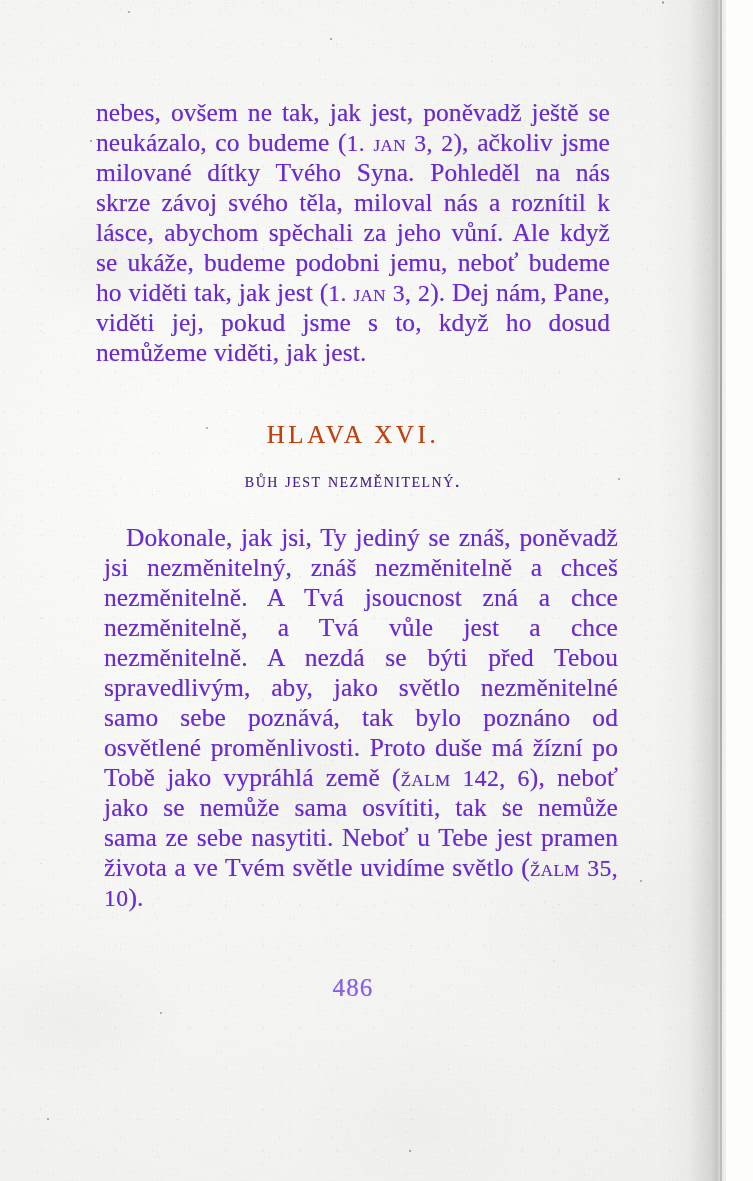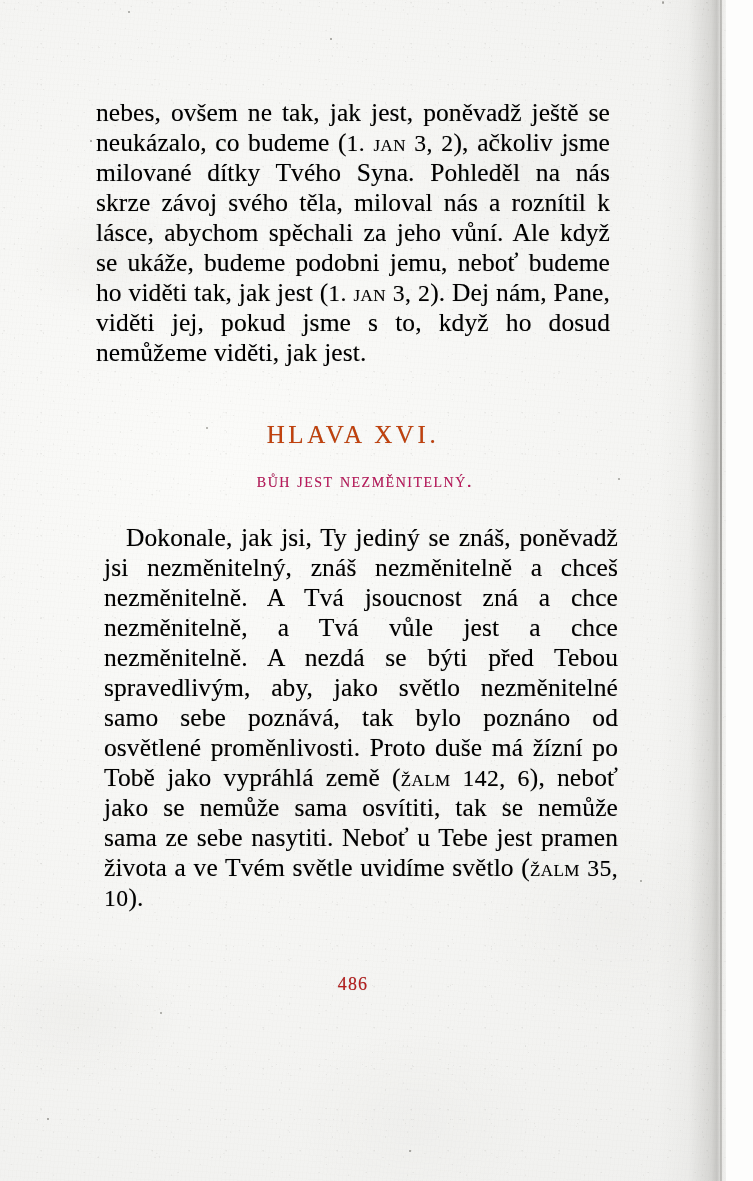--- a/index.html
+++ b/index.html
@@ -120,21 +120,21 @@
   }
 
   .para {
     margin: 0;
     font-size: 25.5px;
     line-height: 30px;
     text-align: justify;
     text-align-last: left;
     letter-spacing: .1px;
     word-spacing: .3px;
-    color: #000000;
+    color: #6d28d9;
     
     text-shadow: 0 0 .7px rgba(30,28,24,.42);
   }
 
   #para-one  { position: absolute; top: 98px;  left: 0; width: 514px; }
   #para-two  { position: absolute; top: 523px; left: 8px; width: 514px; }
 
   .para .indent-lead { display: inline-block; width: 22px; }
 
   
@@ -154,42 +154,42 @@
     width: 514px;
     text-align: center;
     font-size: 25px;
     letter-spacing: 3.6px;
     color: #c2410c;
     text-shadow: 0 0 .7px rgba(30,28,24,.40);
   }
 
   .chapter-sub {
     position: absolute;
-    left: 12px;
+    left: 0;
     top: 470px;
     width: 514px;
     text-align: center;
     font-size: 19.5px;
     font-variant: small-caps;
     text-transform: lowercase;
     letter-spacing: 1.5px;
-    color: #be185d;
+    color: #4c1d95;
     text-shadow: 0 0 .6px rgba(30,28,24,.38);
   }
 
   
   .folio {
     position: absolute;
     left: 0;
     top: 974px;
     width: 514px;
     text-align: center;
-    font-size: 18px;
+    font-size: 25px;
     letter-spacing: 1.2px;
-    color: #b91c1c;
+    color: #8b5cf6;
     text-shadow: 0 0 .7px rgba(30,28,24,.40);
   }
 
   
   .speck {
     position: absolute;
     background: rgba(90,88,82,.55);
     border-radius: 50%;
   }
 </style>

